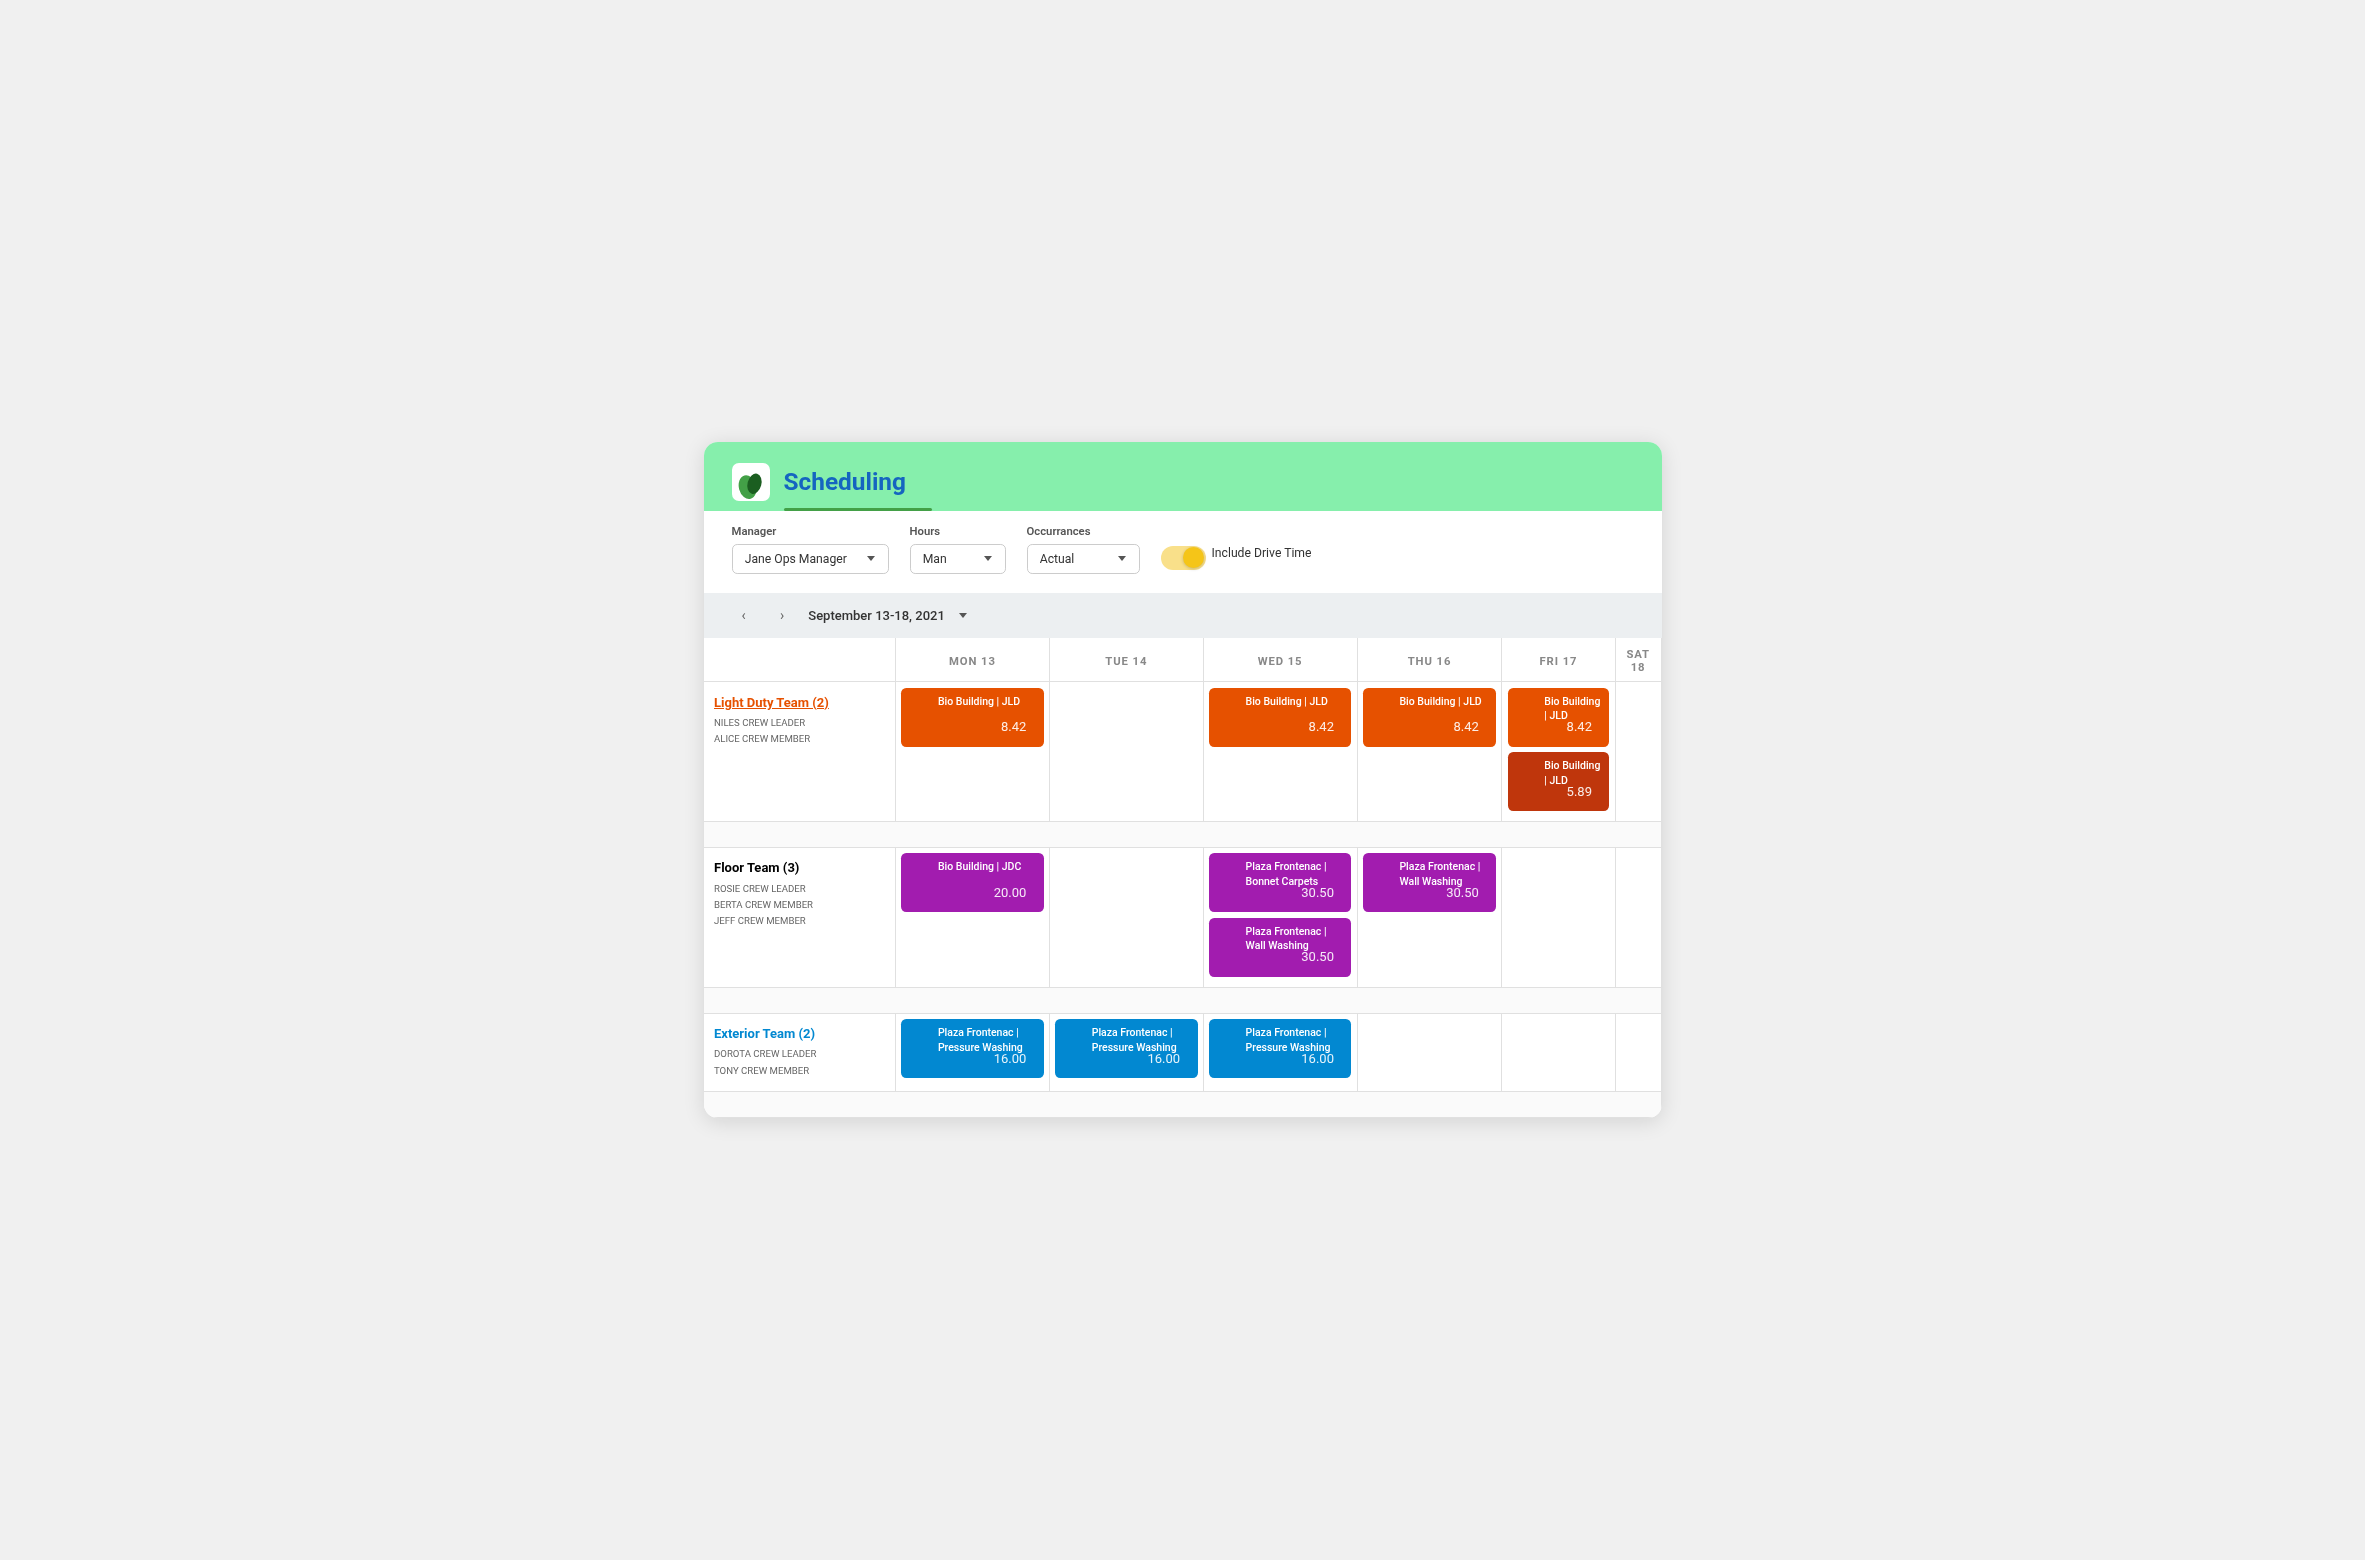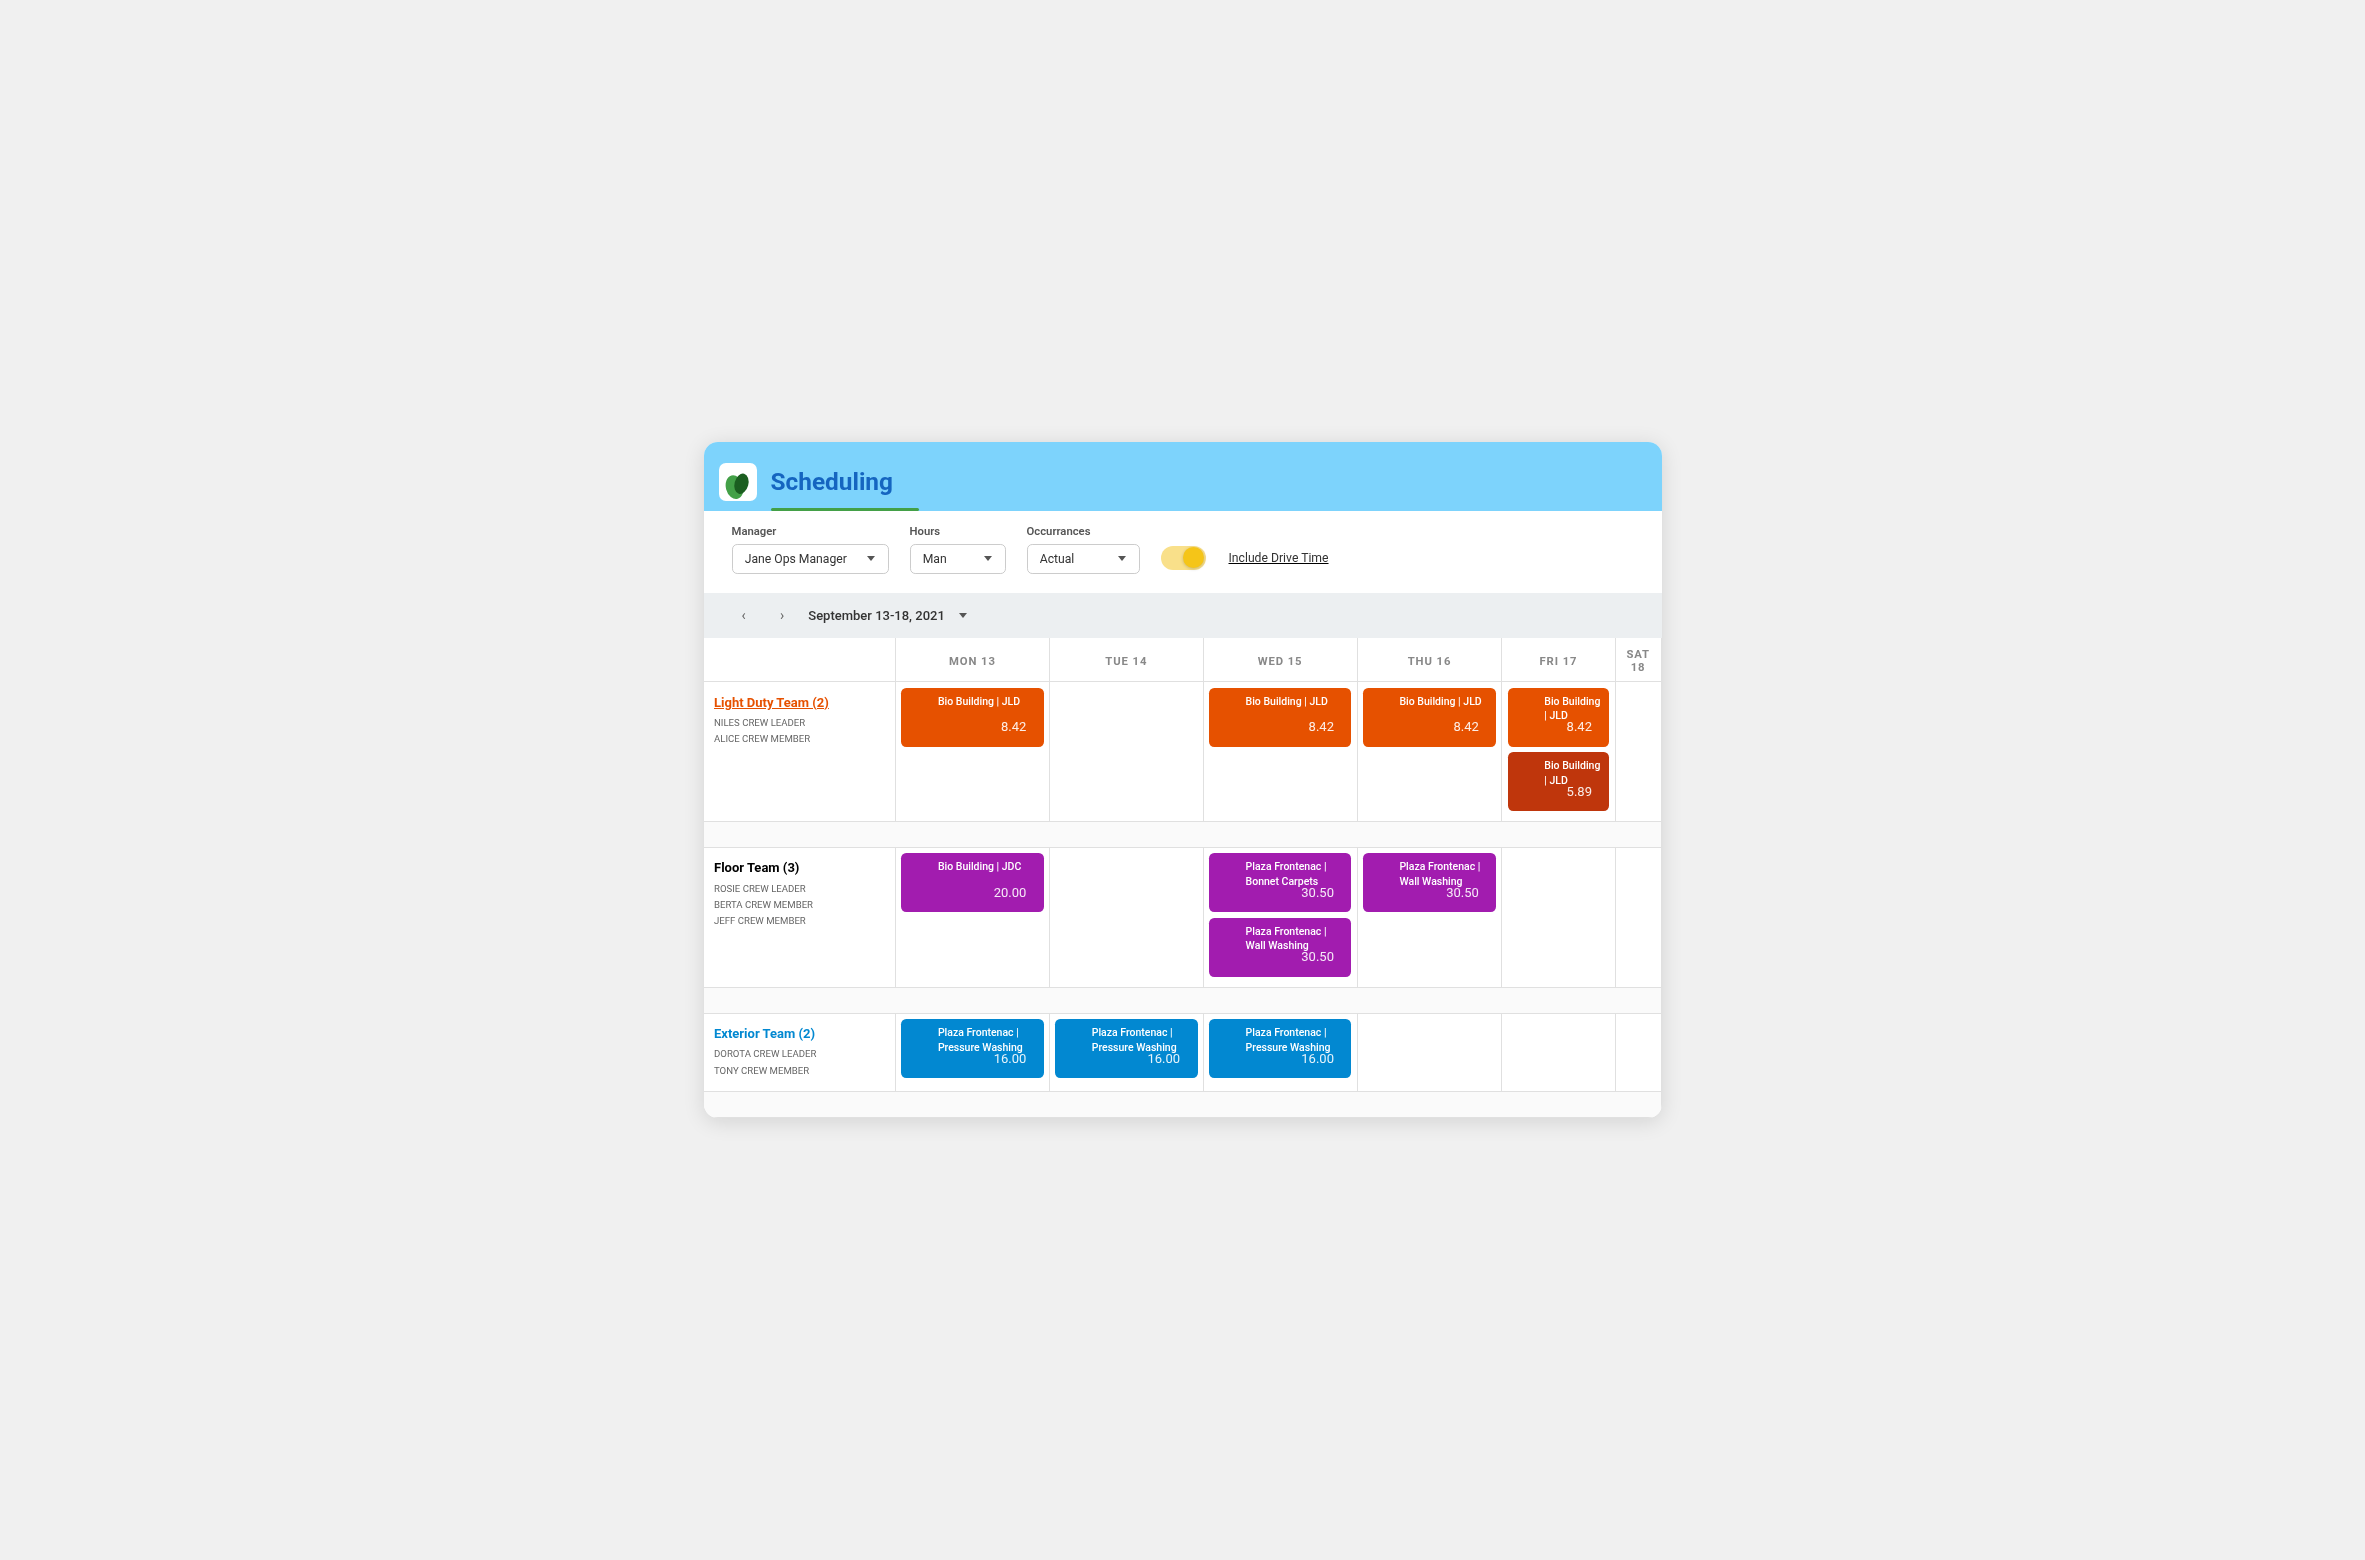--- a/index.html
+++ b/index.html
@@ -14,22 +14,22 @@
     }
     .app-container {
       background: #fff;
       border-radius: 14px;
       box-shadow: 0 3.5px 21px rgba(0,0,0,0.12);
       width: 958px;
       overflow: hidden;
     }
     
     .header {
-      padding: 21px 28px 0 15px;
-      background: #7dd3fc;
+      padding: 21px 28px 0 28px;
+      background: #86efac;
     }
     .header-top {
       display: flex;
       align-items: center;
       gap: 14px;
       margin-bottom: 7px;
     }
     .logo {
       width: 38px;
       height: 38px;
@@ -83,24 +83,22 @@
       color: #333;
     }
     .chevron-down {
       width: 0; height: 0;
       border-left: 4.4px solid transparent;
       border-right: 4.4px solid transparent;
       border-top: 5.2px solid #555;
     }
     .toggle-group {
       display: flex;
-      align-items: center;
-      gap: 23px;
+      gap: 6px;
       padding-bottom: 3.5px;
-      text-decoration: underline;
     }
     .toggle-track {
       width: 45px;
       height: 24.4px;
       background: #F9E08A;
       border-radius: 12.2px;
       position: relative;
       cursor: pointer;
     }
     .toggle-thumb {

